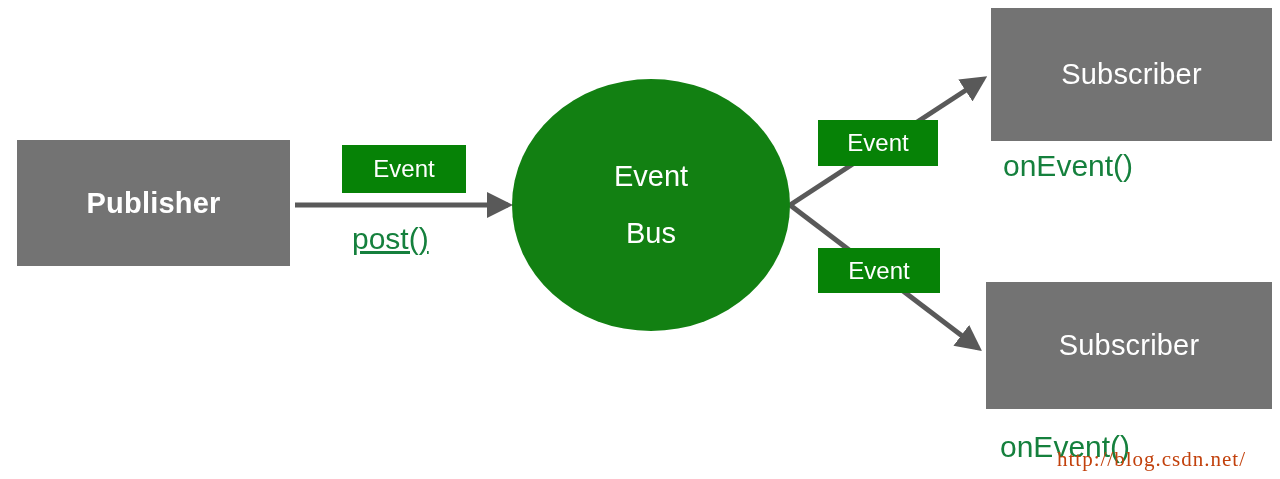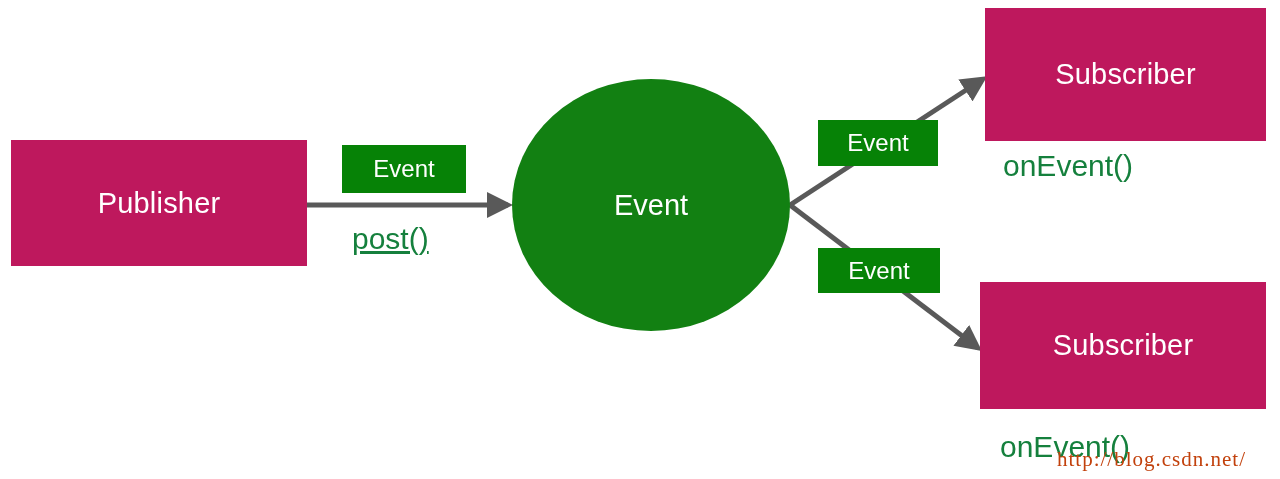--- a/index.html
+++ b/index.html
@@ -19,34 +19,36 @@
   }
   .layer-svg {
     position: absolute;
     left: 0;
     top: 0;
     width: 1280px;
     height: 479px;
   }
   .node-box {
     position: absolute;
-    background: #be185d;
+    background: #737373;
     display: flex;
     align-items: center;
     justify-content: center;
     color: #ffffff;
     font-size: 29px;
     font-weight: 400;
     letter-spacing: 0.2px;
+    margin-left: 6px;
   }
   #publisher-box {
     left: 11px;
     top: 140px;
-    width: 296px;
+    width: 273px;
     height: 126px;
+    font-weight: bold;
   }
   #subscriber-top-box {
     left: 985px;
     top: 8px;
     width: 281px;
     height: 133px;
   }
   #subscriber-bottom-box {
     left: 980px;
     top: 282px;
@@ -147,20 +149,21 @@
 
     <line x1="790" y1="205" x2="978" y2="348" stroke="#595959" stroke-width="5" marker-end="url(#arrowhead)"></line>
   </svg>
 
   <div class="node-box" id="publisher-box">
     <span>Publisher</span>
   </div>
 
   <div class="bus-circle" id="event-bus-circle">
     <span class="bus-line">Event</span>
+    <span class="bus-line">Bus</span>
   </div>
 
   <div class="node-box" id="subscriber-top-box">
     <span>Subscriber</span>
   </div>
 
   <div class="node-box" id="subscriber-bottom-box">
     <span>Subscriber</span>
   </div>
 

